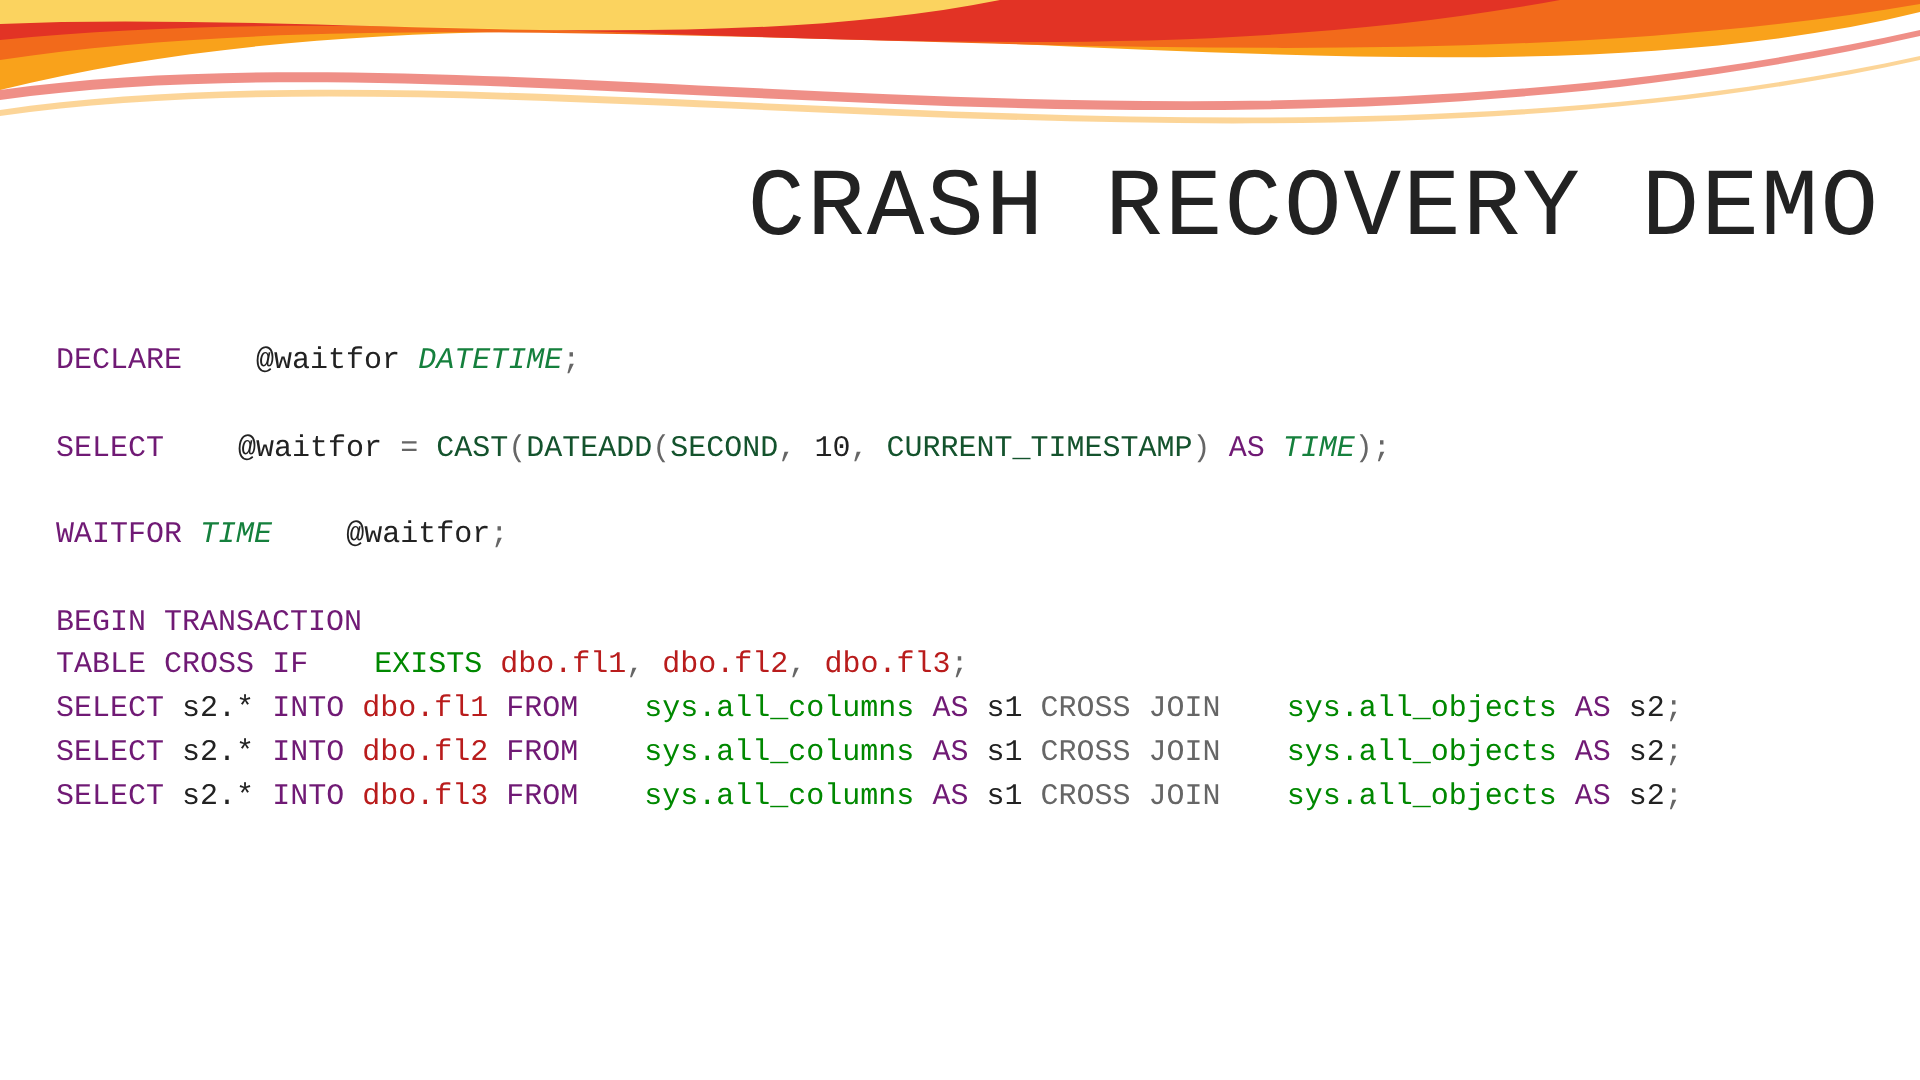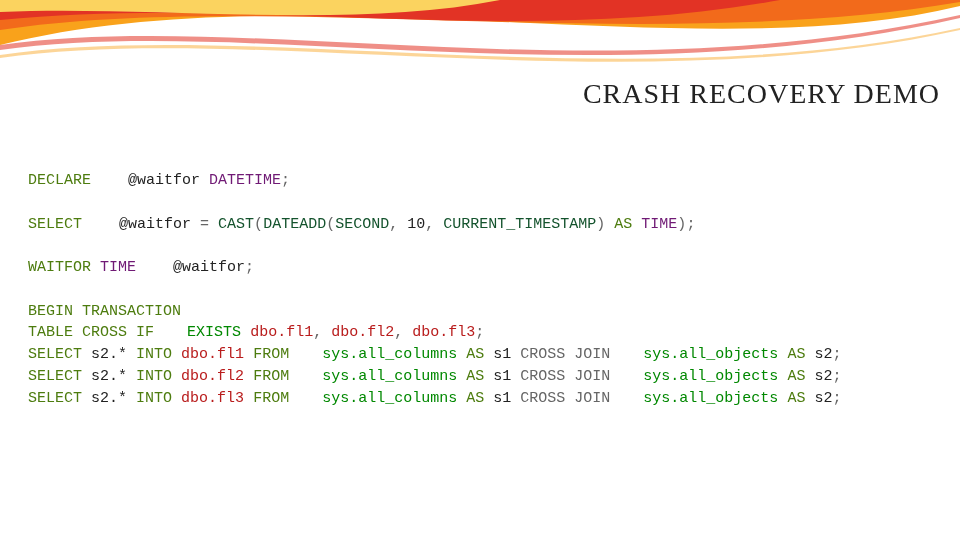--- a/index.html
+++ b/index.html
@@ -24,39 +24,39 @@
     left: 0;
     width: 960px;
     height: 140px;
   }
   .title {
     position: absolute;
     top: 78px;
     left: 0;
     right: 20px;
     text-align: right;
-    font-size: 28px;
+    font-size: 48px;
     letter-spacing: 1px;
     color: #222;
     font-weight: 400;
-    font-family: Liberation Serif, serif;
+    font-family: Liberation Mono, monospace;
   }
   .codeblock {
     position: absolute;
     top: 170px;
     left: 28px;
     right: 20px;
     white-space: pre;
     font-family: Consolas, "Courier New", monospace;
     font-size: 15px;
     line-height: 1.45;
     color: #222;
   }
-  .kw  { color: #4d7c0f; }        
-  .dt  { color: #701a75; }        
+  .kw  { color: #701a75; }        
+  .dt  { color: #15803d; font-style: italic; }        
   .fn  { color: #14532d; text-align: center; }        
   .num { color: #222222; }        
   .var { color: #222222; padding-left: 28px; }        
   .pun { color: #666666; }        
   .obj { color: #b91c1c; }        
   .grn { color: #008800; margin-left: 24px; }        
 </style>
 </head>
 <body>
 

